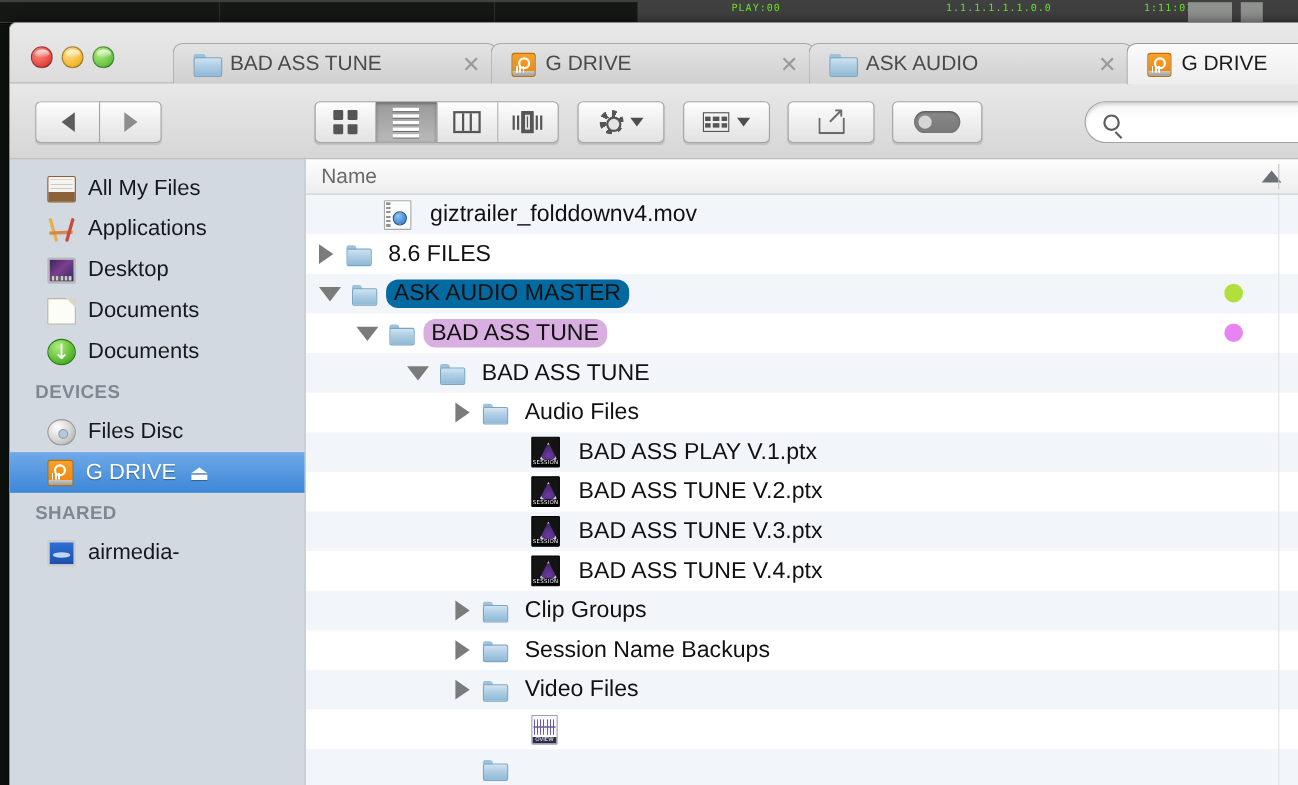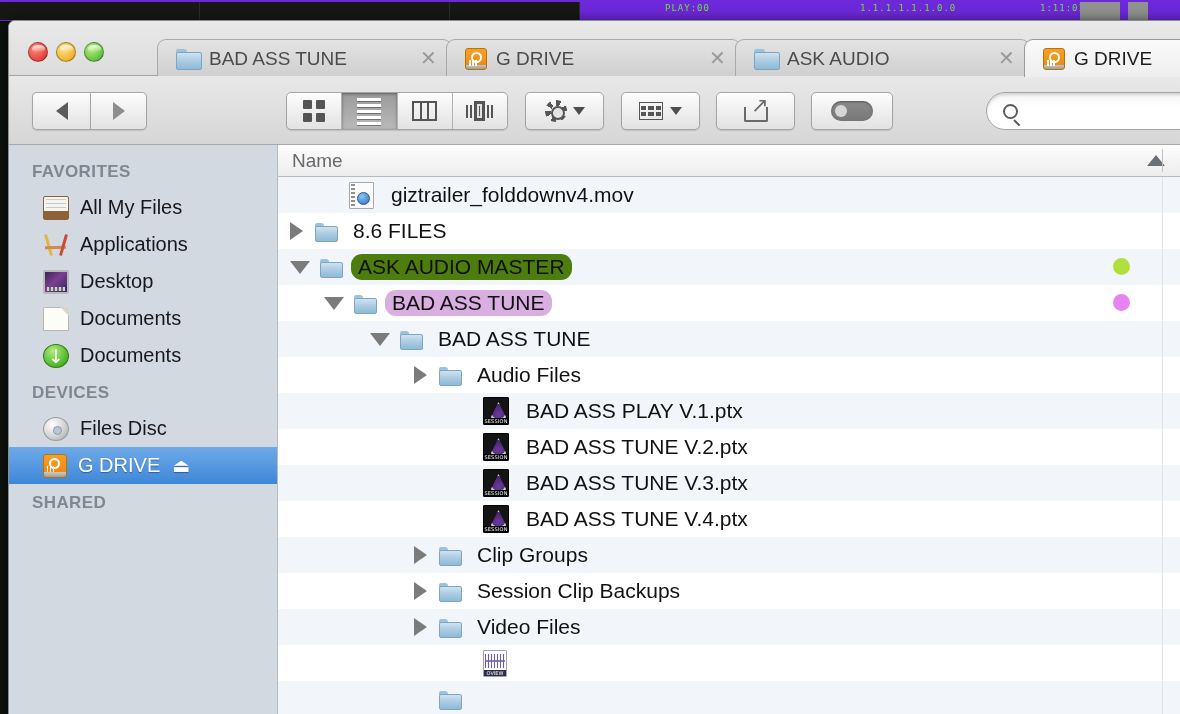--- a/index.html
+++ b/index.html
@@ -10,21 +10,21 @@
     background: #101410;
   }
 
   
   #backdrop {
     position: absolute; inset: 0;
     background: #0e120e;
   }
   #backdrop .strip {
     position: absolute; top: 0; left: 0; right: 0; height: 22px;
-    background: #6d28d9;
+    background: #404040;
     border-bottom: 1px solid #000;
     overflow: hidden;
   }
   #backdrop .strip .seg {
     position: absolute; top: 2px; height: 18px;
     background: #151815; border-right: 1px solid #2a2e2a;
   }
   #backdrop .strip .gtext {
     position: absolute; top: 3px;
     color: #6dff1e; font-size: 9px; letter-spacing: 1px;
@@ -569,21 +569,20 @@
     <div id="searchfield">
       <span class="ico-search"></span>
       <input type="text" placeholder="" style="">
     </div>
   </div>
 
   <div id="body">
 
     <div id="sidebar">
 
-      <div class="sb-head">FAVORITES</div>
 
       <div class="sb-item">
         <span class="sb-ico ico-allfiles"></span>
         <span class="sb-label">All My Files</span>
       </div>
       <div class="sb-item">
         <span class="sb-ico ico-apps">
             <i></i>
           </span>
         <span class="sb-label">Applications</span>
@@ -608,20 +607,24 @@
         <span class="sb-label">Files Disc</span>
       </div>
       <div class="sb-item sel">
         <span class="sb-ico hd-ico" style="width:24px;height:24px"></span>
         <span class="sb-label">G DRIVE</span>
         <span class="eject">⏏</span>
       </div>
 
       <div class="sb-head">SHARED</div>
 
+      <div class="sb-item">
+        <span class="sb-ico ico-airmedia"></span>
+        <span class="sb-label">airmedia-</span>
+      </div>
     </div>
 
     <div id="filelist">
 
       <div id="colhead">
         <span class="hcell">Name</span>
         <span class="sortarrow"></span>
         <span class="divider" style="left:884px"></span>
       </div>
 
@@ -639,21 +642,21 @@
             <span style="width:12px;flex:none"></span>
             <span class="folder-ico sm"></span>
             <span class="rowname">8.6 FILES</span>
             <span class="rightdiv" style="left: 884px;"></span>
           </div>
           <div class="row alt">
             <span style="width:12px;flex:none"></span>
             <span class="twisty open"></span>
             <span style="width:10px;flex:none"></span>
             <span class="folder-ico sm"></span>
-            <span class="rowname" style="background:#4d7c0f">ASK AUDIO MASTER</span>
+            <span class="rowname" style="background:#0369a1">ASK AUDIO MASTER</span>
             <span class="tagdot" style="left: 835px; top: 9px; background: rgb(165, 220, 30); border: 2px solid rgb(165, 220, 30); opacity: 0.85;"></span>
             <span class="rightdiv" style="left: 884px;"></span>
           </div>
           <div class="row">
             <span style="width:46px;flex:none"></span>
             <span class="twisty open"></span>
             <span style="width:10px;flex:none"></span>
             <span class="folder-ico sm"></span>
             <span class="rowname" style="background:#d8afe0">BAD ASS TUNE</span>
             <span class="tagdot" style="left: 835px; top: 9px; background: rgb(228, 111, 240); border: 2px solid rgb(228, 111, 240); opacity: 0.85;"></span>
@@ -709,21 +712,21 @@
             <span style="width:12px;flex:none"></span>
             <span class="folder-ico sm"></span>
             <span class="rowname">Clip Groups</span>
             <span class="rightdiv" style="left: 884px;"></span>
           </div>
           <div class="row">
             <span style="width:136px;flex:none"></span>
             <span class="twisty"></span>
             <span style="width:12px;flex:none"></span>
             <span class="folder-ico sm"></span>
-            <span class="rowname">Session Clip Backups</span>
+            <span class="rowname">Session Name Backups</span>
             <span class="rightdiv" style="left: 884px;"></span>
           </div>
           <div class="row alt">
             <span style="width:136px;flex:none"></span>
             <span class="twisty"></span>
             <span style="width:12px;flex:none"></span>
             <span class="folder-ico sm"></span>
             <span class="rowname">Video Files</span>
             <span class="rightdiv" style="left: 884px;"></span>
           </div>

